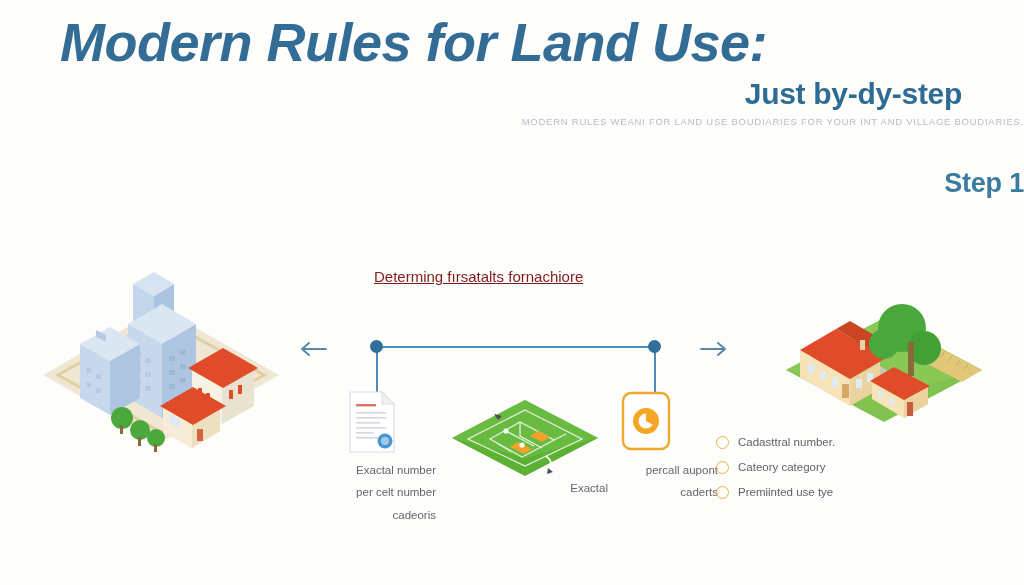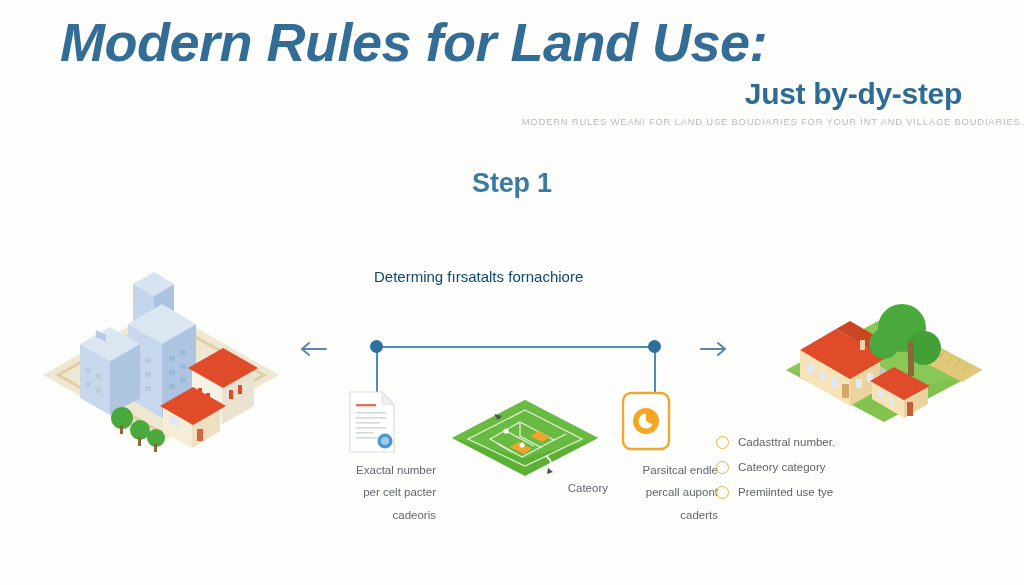--- a/index.html
+++ b/index.html
@@ -60,36 +60,37 @@
     color: #b9bcc2;
     white-space: nowrap;
   }
 
   
   #step-heading {
     position: absolute;
     left: 0;
     top: 168px;
     width: 1024px;
-    text-align: center;
+    text-align: right;
     font-size: 27px;
     font-weight: bold;
     color: #3a7ba0;
     letter-spacing: -0.2px;
   }
 
   
   #description {
     position: absolute;
     left: 374px;
     top: 262px;
     width: 310px;
     font-size: 15px;
     line-height: 1.95;
-    color: #0c4a6e;
+    color: #7f1d1d;
+    text-decoration: underline;
   }
   #description .desc-line {
     display: block;
     white-space: nowrap;
   }
 
   
   .flow-arrow {
     position: absolute;
     width: 34px;
@@ -300,30 +301,29 @@
     <svg viewBox="0 0 52 62" width="52" height="62" aria-hidden="true">
       <rect x="3" y="3" width="46" height="56" rx="8" ry="8" fill="#ffffff" stroke="#efa72c" stroke-width="2.4"></rect>
       <circle cx="26" cy="31" r="13" fill="#f5a623"></circle>
       <circle cx="26" cy="31" r="7.5" fill="#ffffff"></circle>
       <path d="M26 31 L26 22 A9 9 0 0 1 33.5 35 Z" fill="#f5a623"></path>
     </svg>
   </div>
 
   <div class="caption" id="caption-left">
     <span class="cap-line">Exactal number</span>
-    <span class="cap-line">per celt pacter</span>
+    <span class="cap-line">per celt number</span>
     <span class="cap-line">cadeoris</span>
   </div>
 
   <div class="caption" id="caption-mid">
-    <span class="cap-line">Cateory</span>
+    <span class="cap-line">Exactal</span>
   </div>
 
   <div class="caption" id="caption-right">
-    <span class="cap-line">Parsitcal endle</span>
     <span class="cap-line">percall aupont</span>
     <span class="cap-line">caderts</span>
   </div>
 
   <div id="bullet-list">
     <div class="bullet-row">
       <span class="bullet-dot"></span>
       <span class="bullet-label">Cadasttral number.</span>
     </div>
     <div class="bullet-row">

